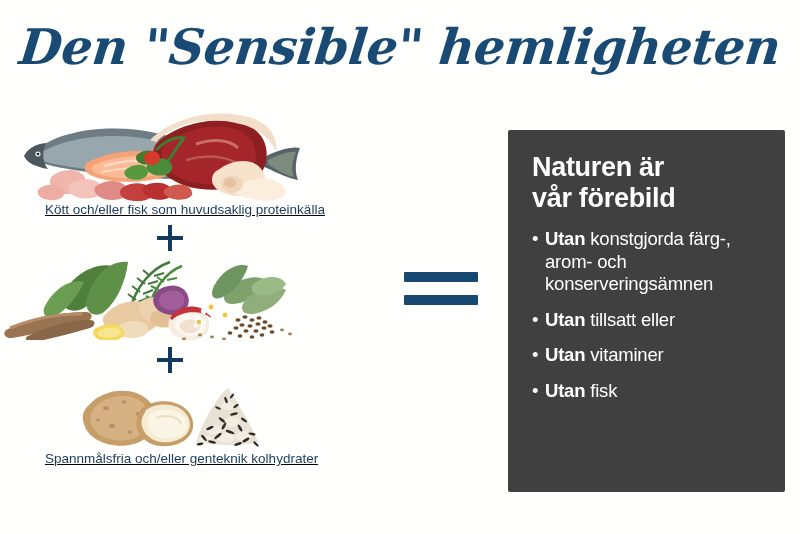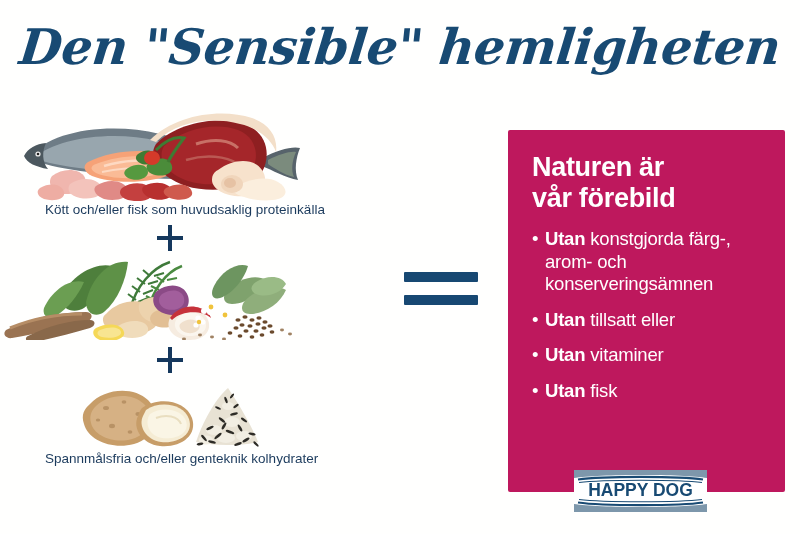--- a/index.html
+++ b/index.html
@@ -20,21 +20,21 @@
     font-style:italic;
     font-weight:bold;
     font-size:49px;
     letter-spacing:-0.5px;
     color:#184a73;
     white-space:nowrap;
     transform:skewX(-6deg);
   }
 
   
-  .left-col{position:absolute;left:0;top:96px;width:380px;}
+  .left-col{position:absolute;left:0;top:96px;width:380px;text-decoration:underline;}
 
   .photo-wrap{position:relative;}
   .caption{
     color:#1b3a5c;
     font-size:13.5px;
     line-height:17px;
     padding-left:45px;
     font-family:"Liberation Sans", sans-serif;
   }
 
@@ -47,21 +47,21 @@
   .plus .bar-v{left:168px;top:5px;width:4px;height:26px;}
 
   
   .equals{position:absolute;left:404px;top:272px;width:74px;}
   .equals .eq-bar{height:10px;background:#174872;border-radius:1px;}
   .equals .eq-bar + .eq-bar{margin-top:13px;}
 
   
   .panel{
     position:absolute;left:508px;top:130px;width:277px;height:362px;
-    background:#be185d;
+    background:#404040;
     border-radius:2px;
     color:#ffffff;
     box-sizing:border-box;
     padding:22px 20px 10px 24px;
   }
   .panel h2{
     margin:0 0 14px 0;
     font-size:27px;
     line-height:31px;
     font-weight:bold;
@@ -336,26 +336,14 @@
         <span class="dot">•</span>
         <b>Utan</b><span> vitaminer</span>
       </li>
       <li>
         <span class="dot">•</span>
         <b>Utan</b><span> fisk</span>
       </li>
     </ul>
   </div>
 
-  <div class="logo">
-    <div class="logo-box"></div>
-    <svg width="133" height="42" viewBox="0 0 133 42">
-      <path d="M0 0 L133 0 L133 8 C 110 4, 24 4, 0 8 Z" fill="#7d97ab"></path>
-      <path d="M0 42 L133 42 L133 34 C 110 38, 24 38, 0 34 Z" fill="#7d97ab"></path>
-      <path d="M4 9.5 C 28 6, 106 6, 129 9.5" stroke="#184a73" stroke-width="2.2" fill="none"></path>
-      <path d="M4 32.5 C 28 36, 106 36, 129 32.5" stroke="#184a73" stroke-width="2.2" fill="none"></path>
-      <path d="M5 12.5 C 29 9.5, 105 9.5, 128 12.5" stroke="#184a73" stroke-width="1.2" fill="none"></path>
-      <path d="M5 29.5 C 29 32.5, 105 32.5, 128 29.5" stroke="#184a73" stroke-width="1.2" fill="none"></path>
-    </svg>
-    <div class="logo-text">HAPPY DOG</div>
-  </div>
 
 </div>
 
 </body></html>

